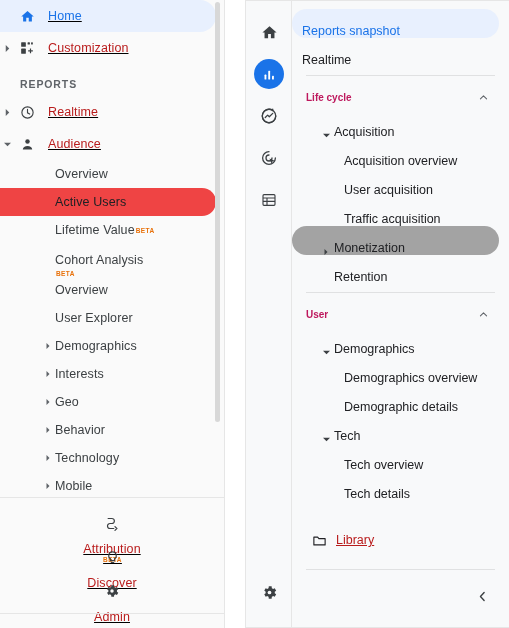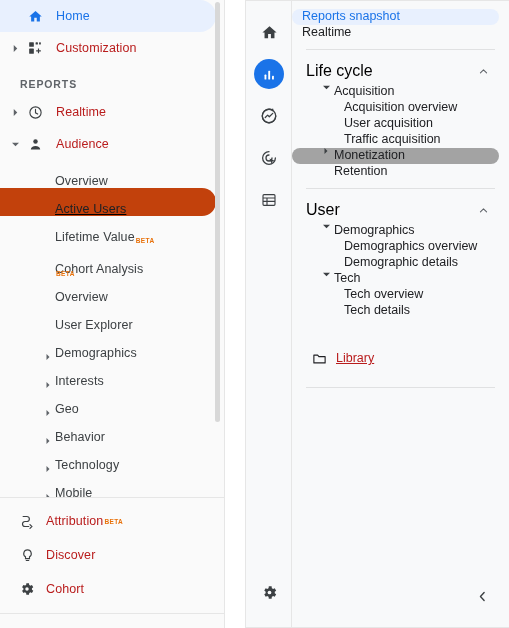--- a/index.html
+++ b/index.html
@@ -31,23 +31,23 @@
     position: absolute;
     top: 0; left: 0; right: 0;
     height: 508px;
     overflow: hidden;
   }
   .ua-row {
     position: relative;
     display: flex;
     align-items: center;
     height: 32px;
-    padding-left: 8px;
     cursor: pointer;
     white-space: nowrap;
+    text-decoration: underline;
   }
   .ua-caret {
     width: 14px; flex: 0 0 14px;
     display: flex; align-items: center; justify-content: center;
     color: #5f6368;
   }
   .ua-caret svg { display:block; }
   .ua-ico {
     width: 26px; flex: 0 0 26px;
     display: flex; align-items: center; justify-content: center;
@@ -73,32 +73,31 @@
     color: #5f6368;
     letter-spacing: .9px;
     font-weight: 600;
     padding: 14px 0 6px 20px;
   }
 
   
   .ua-sub {
     position: relative;
     display: flex;
-    align-items: flex-end;
+    align-items: center;
     height: 28px;
     padding-left: 55px;
     cursor: pointer;
     white-space: nowrap;
   }
   .ua-sub .ua-label { padding-left: 0; font-size: 12.5px; color: #3c4043; }
   .ua-sub.selected {
-    background: #c2410c;
+    background: #ef4444;
     border-radius: 0 16px 16px 0;
     margin-right: 8px;
-    text-decoration: underline;
   }
   .ua-sub.selected .ua-label { color: #202124; font-weight: 500; }
   .ua-sub.has-caret { padding-left: 40px; }
   .ua-sub.has-caret .ua-caret { width: 15px; flex: 0 0 15px; }
 
   .beta {
     font-size: 6.5px;
     color: #e8710a;
     font-weight: 700;
     letter-spacing: .4px;
@@ -115,21 +114,21 @@
 
   
   .ua-bottom {
     position: absolute;
     left: 0; right: 0;
     bottom: 22px;
     background: #fafafa;
     border-top: 1px solid #e6e6e6;
     padding-top: 6px;
   }
-  .ua-bottom .ua-row { height: 34px; }
+  .ua-bottom .ua-row { height: 34px; flex-direction: column; }
   .ua-bottom .ua-ico { width: 38px; flex: 0 0 38px; }
   .ua-bottom .ua-label { padding-left: 0; }
   .ua-footerline {
     position: absolute;
     left: 0; right: 0; bottom: 14px;
     border-top: 1px solid #e6e6e6;
   }
 
   
   .ua-sbar-track {
@@ -201,22 +200,22 @@
   .ga4-list {
     flex: 1 1 auto;
     position: relative;
     background: #f8f9fa;
     padding-top: 8px;
     overflow: hidden;
   }
   .g-row {
     position: relative;
     display: flex;
-    align-items: flex-start;
-    height: 16px;
+    align-items: flex-end;
+    height: 29px;
     cursor: pointer;
     white-space: nowrap;
     padding-left: 10px;
     margin-right: 10px;
   }
   .g-row .g-label { font-size: 12.5px; color: #202124; }
   .g-row.selected {
     background: #e8f0fe;
     border-radius: 16px;
   }
@@ -243,22 +242,23 @@
   }
   .g-section {
     display: flex;
     align-items: center;
     justify-content: space-between;
     height: 26px;
     padding: 0 20px 0 14px;
     cursor: pointer;
   }
   .g-section .g-section-label {
-    font-size: 16px;
-    color: #000000;
+    font-size: 10px;
+    color: #be185d;
+    font-weight: bold;
   }
   .g-section .g-chevron { color: #5f6368; display: flex; }
   .g-lib {
     display: flex;
     align-items: center;
     height: 30px;
     padding-left: 14px;
     cursor: pointer;
   }
   .g-lib .g-ico {
@@ -451,21 +451,21 @@
         </span>
         <span class="ua-label">Discover</span>
       </div>
       <div class="ua-row">
         <span class="ua-ico">
           <svg width="16" height="16" viewBox="0 0 24 24" fill="currentColor">
             <path d="M19.4 13a7.6 7.6 0 0 0 0-2l2-1.6-2-3.4-2.4 1a7.5 7.5 0 0 0-1.7-1L15 3.2h-4l-.3 2.7a7.5 7.5 0 0 0-1.7 1l-2.4-1-2 3.4L6.6 11a7.6 7.6 0 0 0 0 2l-2 1.6 2 3.4 2.4-1c.5.4 1.1.8 1.7 1l.3 2.7h4l.3-2.7c.6-.2 1.2-.6 1.7-1l2.4 1 2-3.4z"></path>
             <circle cx="12" cy="12" r="2.6" fill="#fafafa"></circle>
           </svg>
         </span>
-        <span class="ua-label">Cohort</span>
+        <span class="ua-label">Admin</span>
       </div>
     </div>
     <div class="ua-footerline"></div>
   </div>
 
   <div class="gap"></div>
 
   <div class="ga4-panel">
 
     <div class="ga4-rail">

